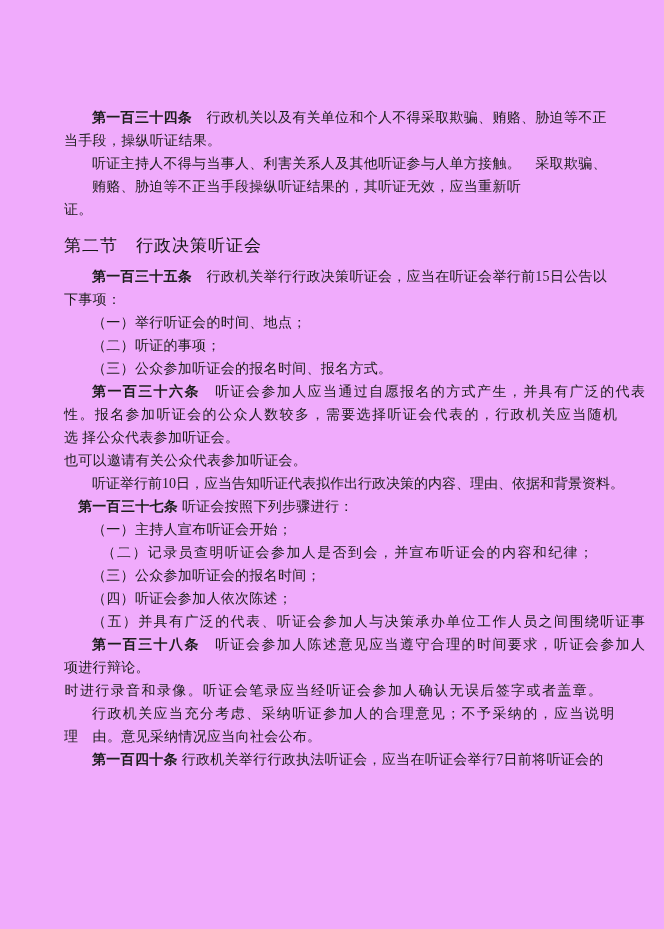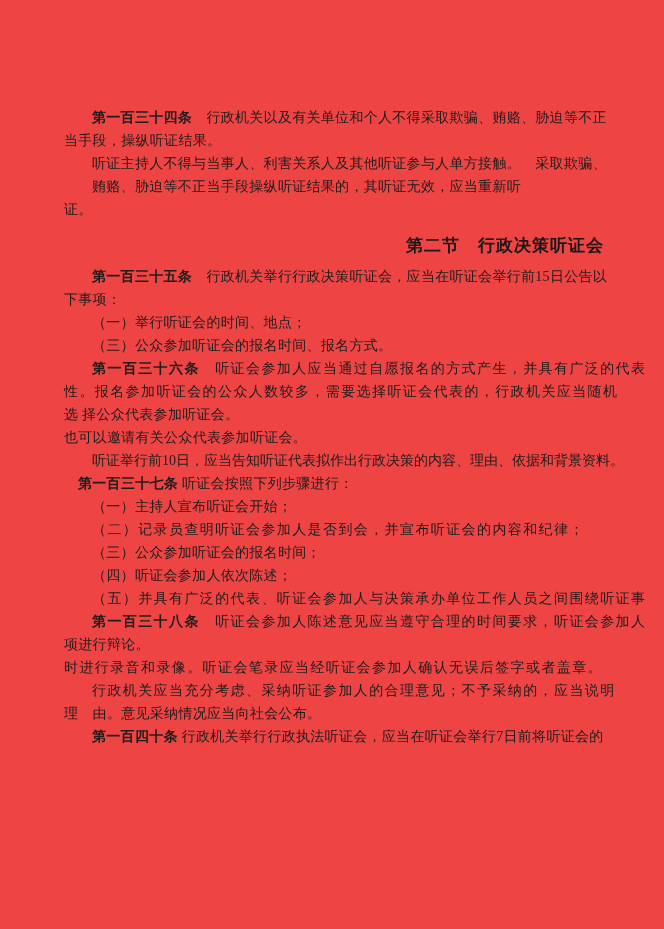--- a/index.html
+++ b/index.html
@@ -4,52 +4,53 @@
 <style>
   html, body {
     margin: 0;
     padding: 0;
     background: #ffffff;
   }
   .page {
     position: relative;
     width: 664px;
     height: 929px;
-    background: #ef4444;
+    background: #f0abfc;
     overflow: hidden;
   }
   .content {
     position: absolute;
     left: 64px;
     top: 106px;
     width: 540px;
   }
   .line {
     font-family: "Liberation Serif", "DejaVu Serif", serif;
     font-size: 14px;
     line-height: 23px;
     color: #1d1d1d;
     white-space: pre;
     letter-spacing: 0.3px;
   }
   .line.spread {
     letter-spacing: 1.4px;
+    text-align: center;
   }
   .line.tight {
     letter-spacing: 0;
   }
   .line .art {
     font-weight: bold;
   }
   .line.heading {
     font-family: "Liberation Sans", "DejaVu Sans", sans-serif;
     font-size: 17px;
-    font-weight: bold;
+    font-weight: normal;
     line-height: 26px;
-    text-align: right;
+    text-align: left;
     letter-spacing: 1px;
     margin: 12px 0 6px 0;
     color: #171717;
   }
   .i1 { padding-left: 1em; }
   .i2 { padding-left: 2em; }
 </style>
 </head>
 <body>
 
@@ -57,20 +58,21 @@
   <div class="content">
       <div class="line body i2"><span class="art">第一百三十四条</span>　<span>行政机关以及有关单位和个人不得采取欺骗、贿赂、胁迫等不正</span></div>
       <div class="line body"><span>当手段，操纵听证结果。</span></div>
       <div class="line body i2"><span>听证主持人不得与当事人、利害关系人及其他听证参与人单方接触。　采取欺骗、</span></div>
       <div class="line body i2"><span>贿赂、胁迫等不正当手段操纵听证结果的，其听证无效，应当重新听</span></div>
       <div class="line body"><span>证。</span></div>
       <div class="line heading"><span>第二节　行政决策听证会</span></div>
       <div class="line body i2"><span class="art">第一百三十五条</span>　<span>行政机关举行行政决策听证会，应当在听证会举行前15日公告以</span></div>
       <div class="line body"><span>下事项：</span></div>
       <div class="line body i2"><span>（一）举行听证会的时间、地点；</span></div>
+      <div class="line body i2"><span>（二）听证的事项；</span></div>
       <div class="line body i2"><span>（三）公众参加听证会的报名时间、报名方式。</span></div>
       <div class="line body i2 spread"><span class="art">第一百三十六条</span>　<span>听证会参加人应当通过自愿报名的方式产生，并具有广泛的代表</span></div>
       <div class="line body spread"><span>性。报名参加听证会的公众人数较多，需要选择听证会代表的，行政机关应当随机</span></div>
       <div class="line body"><span>选 择公众代表参加听证会。</span></div>
       <div class="line body"><span>也可以邀请有关公众代表参加听证会。</span></div>
       <div class="line body i2 tight"><span>听证举行前10日，应当告知听证代表拟作出行政决策的内容、理由、依据和背景资料。</span></div>
       <div class="line body i1"><span class="art">第一百三十七条</span> <span>听证会按照下列步骤进行：</span></div>
       <div class="line body i2"><span>（一）主持人宣布听证会开始；</span></div>
       <div class="line body i2 spread"><span>（二）记录员查明听证会参加人是否到会，并宣布听证会的内容和纪律；</span></div>
       <div class="line body i2"><span>（三）公众参加听证会的报名时间；</span></div>

